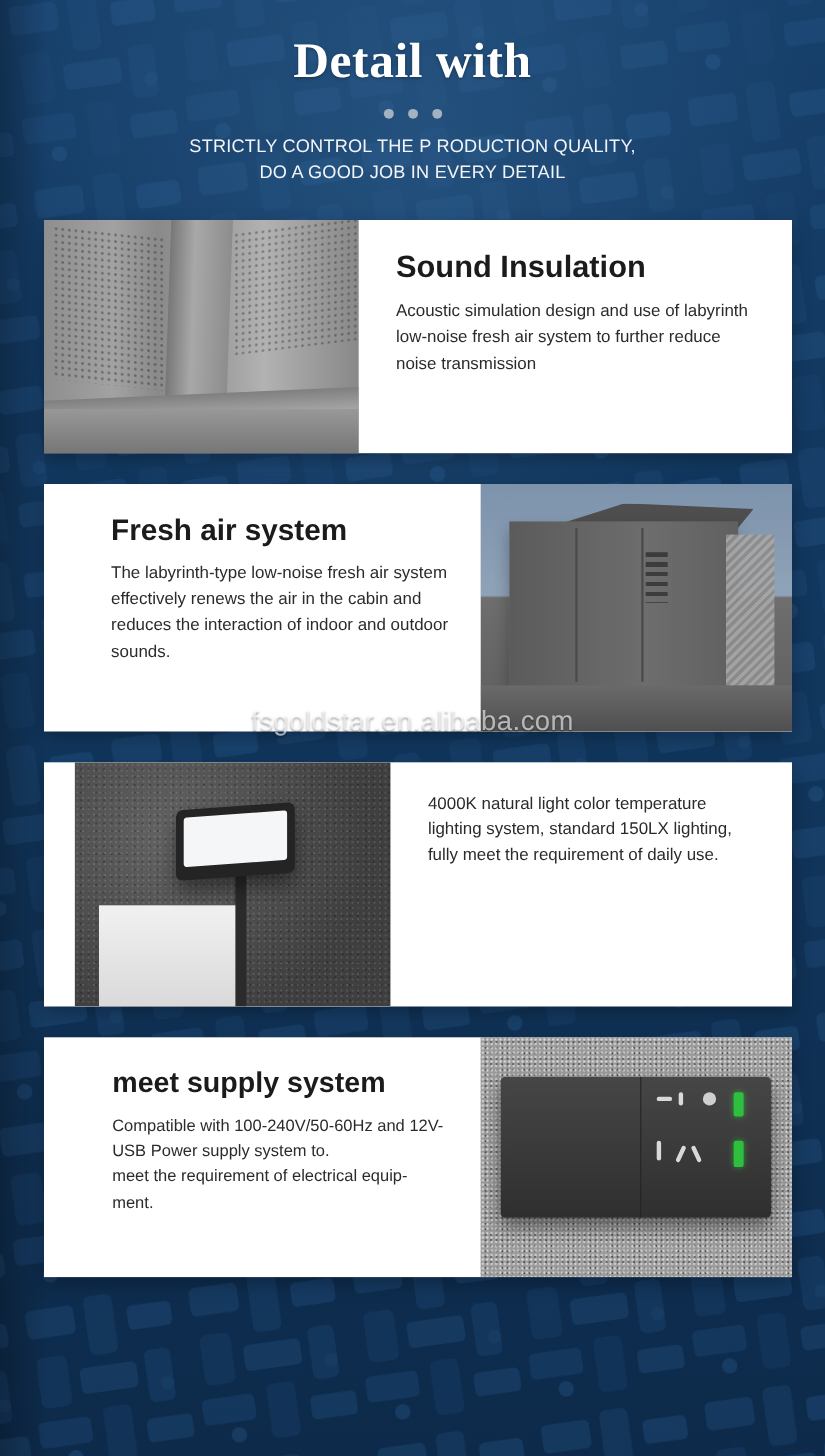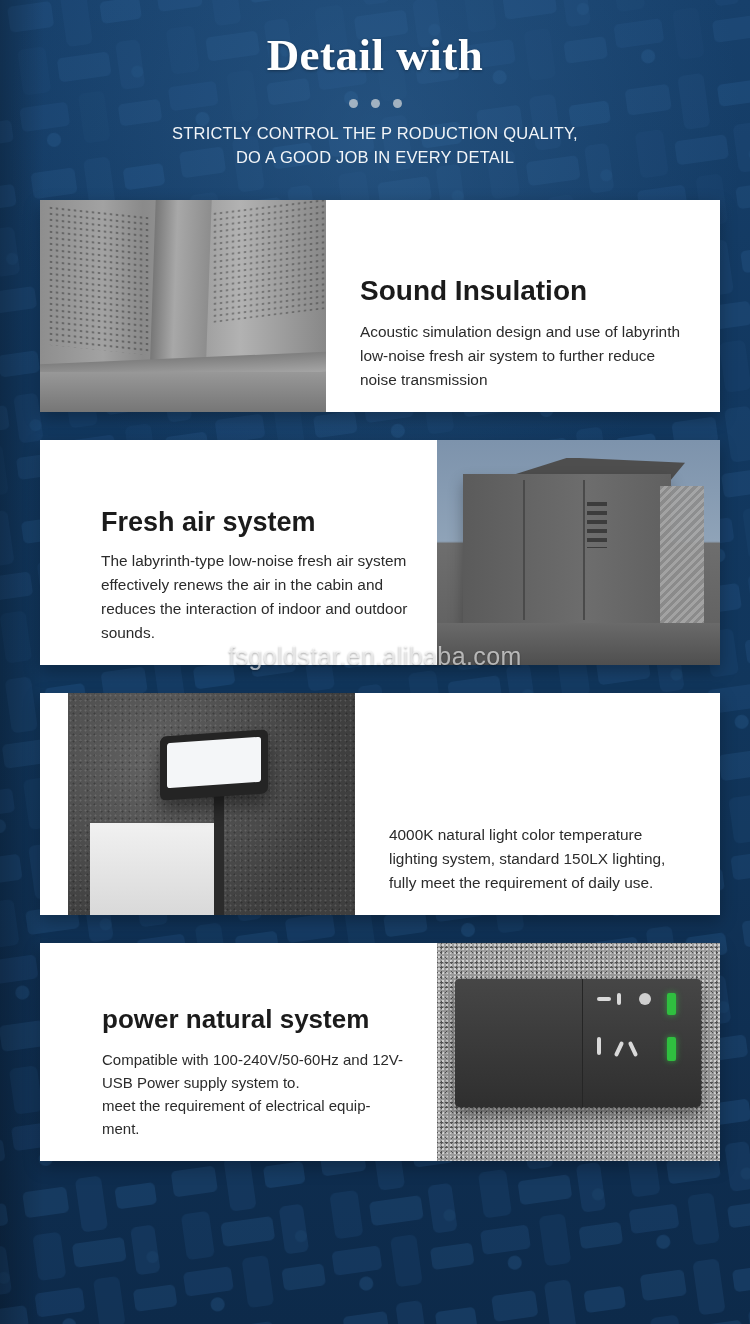--- a/index.html
+++ b/index.html
@@ -97,21 +97,21 @@
     flex: 0 0 auto;
     position: relative;
     overflow: hidden;
     background: #9a9a9a;
   }
   .card-body {
     flex: 1 1 auto;
     padding: 26px 26px 20px 24px;
     display: flex;
     flex-direction: column;
-    justify-content: flex-end;
+    justify-content: flex-start;
   }
   .card-title {
     font-size: 27px;
     font-weight: bold;
     color: #1b1b1b;
     line-height: 1.2;
     margin-bottom: 12px;
   }
   .card-text {
     font-size: 15.4px;
@@ -382,21 +382,21 @@
               <div class="ph4-green" style="left:84px;top:14px;width:9px;height:22px;"></div>
               <div class="ph4-sw" style="left:14px;top:58px;width:4px;height:18px;"></div>
               <div class="ph4-sw" style="left:34px;top:62px;width:4px;height:16px;transform:rotate(25deg);"></div>
               <div class="ph4-sw" style="left:48px;top:62px;width:4px;height:16px;transform:rotate(-25deg);"></div>
               <div class="ph4-green" style="left:84px;top:58px;width:9px;height:24px;"></div>
             </div>
           </div>
         </div>
       </div>
       <div class="card-body">
-        <div class="card-title">power natural system</div>
+        <div class="card-title">meet supply system</div>
         <div class="card-text">Compatible with 100-240V/50-60Hz and 12V-USB Power supply system to.
 meet the requirement of electrical equip-
 ment.</div>
       </div>
     </div>
 
   </div>
 </div>
 
 <div class="watermark">fsgoldstar.en.alibaba.com</div>

